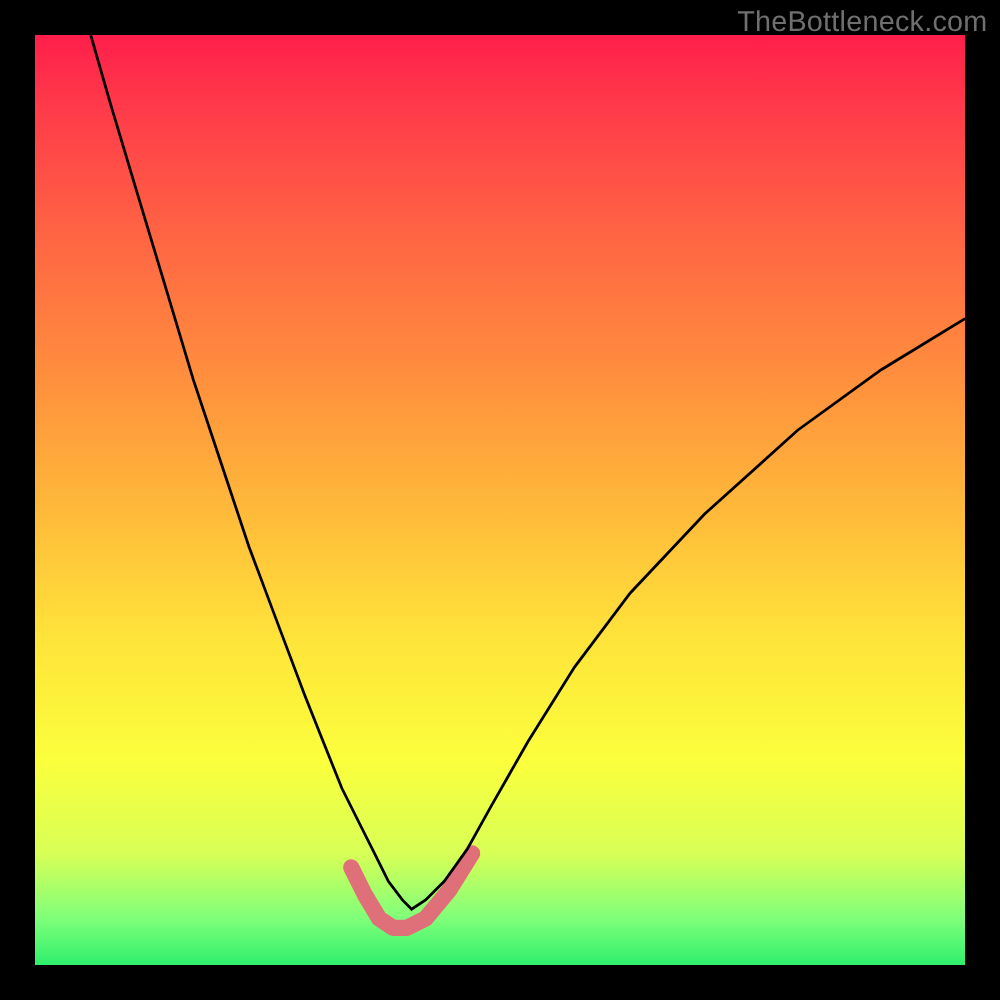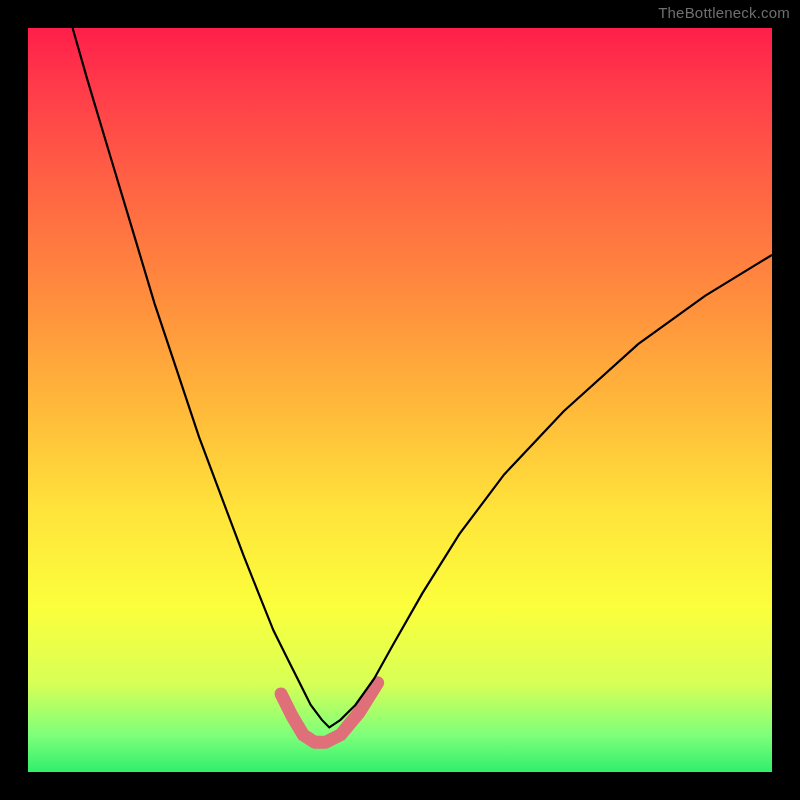--- a/index.html
+++ b/index.html
@@ -42,21 +42,21 @@
     left: 0;
     top: 0;
     width: 744px;
     height: 744px;
   }
   .watermark {
     position: absolute;
     top: 4px;
     right: 10px;
     color: #6f6f6f;
-    font-size: 15px;
+    font-size: 23px;
     letter-spacing: 0.2px;
     font-weight: 400;
   }
 </style>
 </head>
 <body>
 
 <div class="frame">
   <div class="plot">
     <svg class="curve-svg" viewBox="0 0 744 744" preserveAspectRatio="none">

